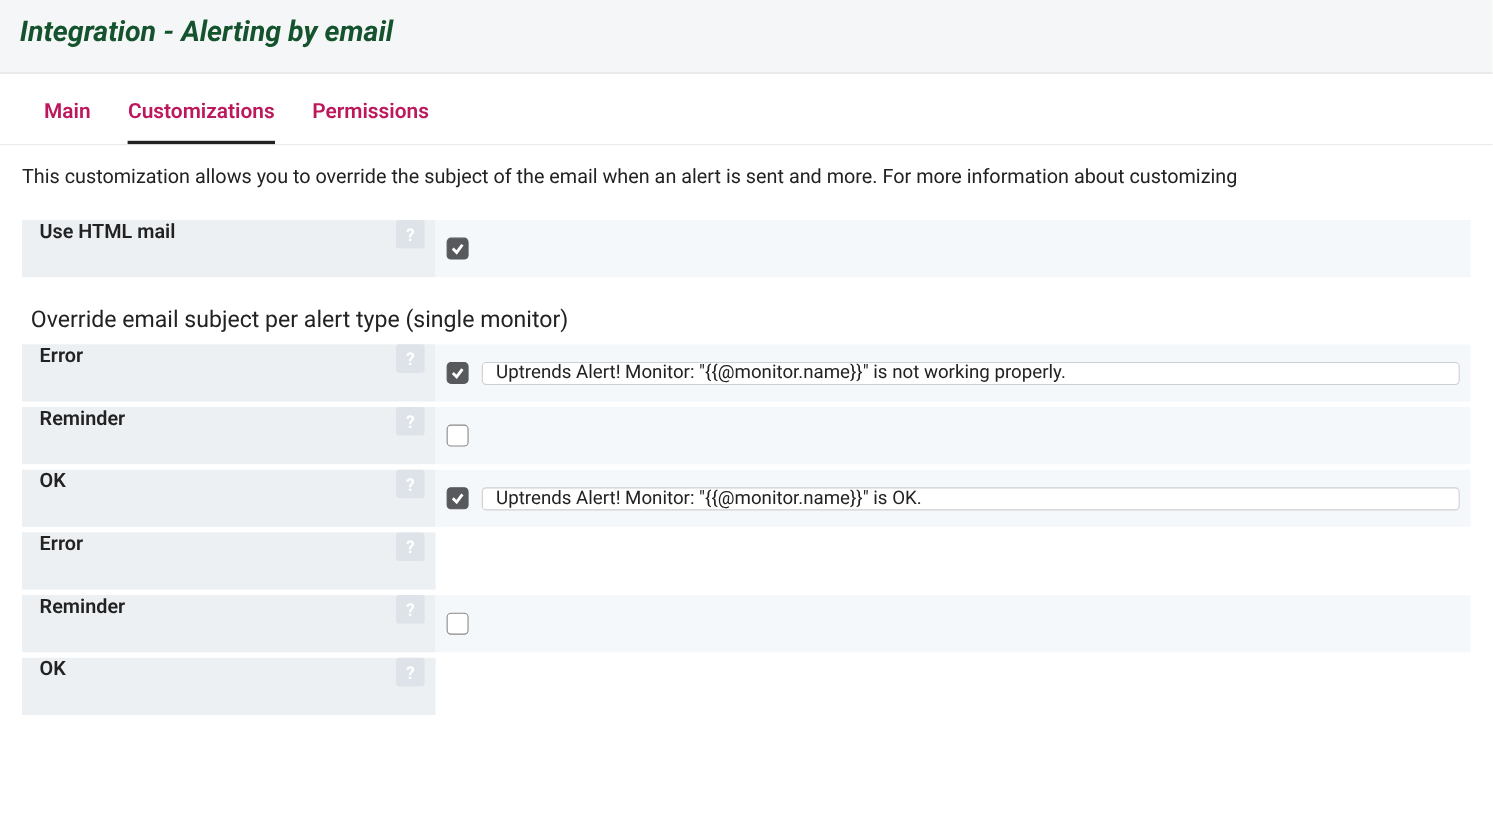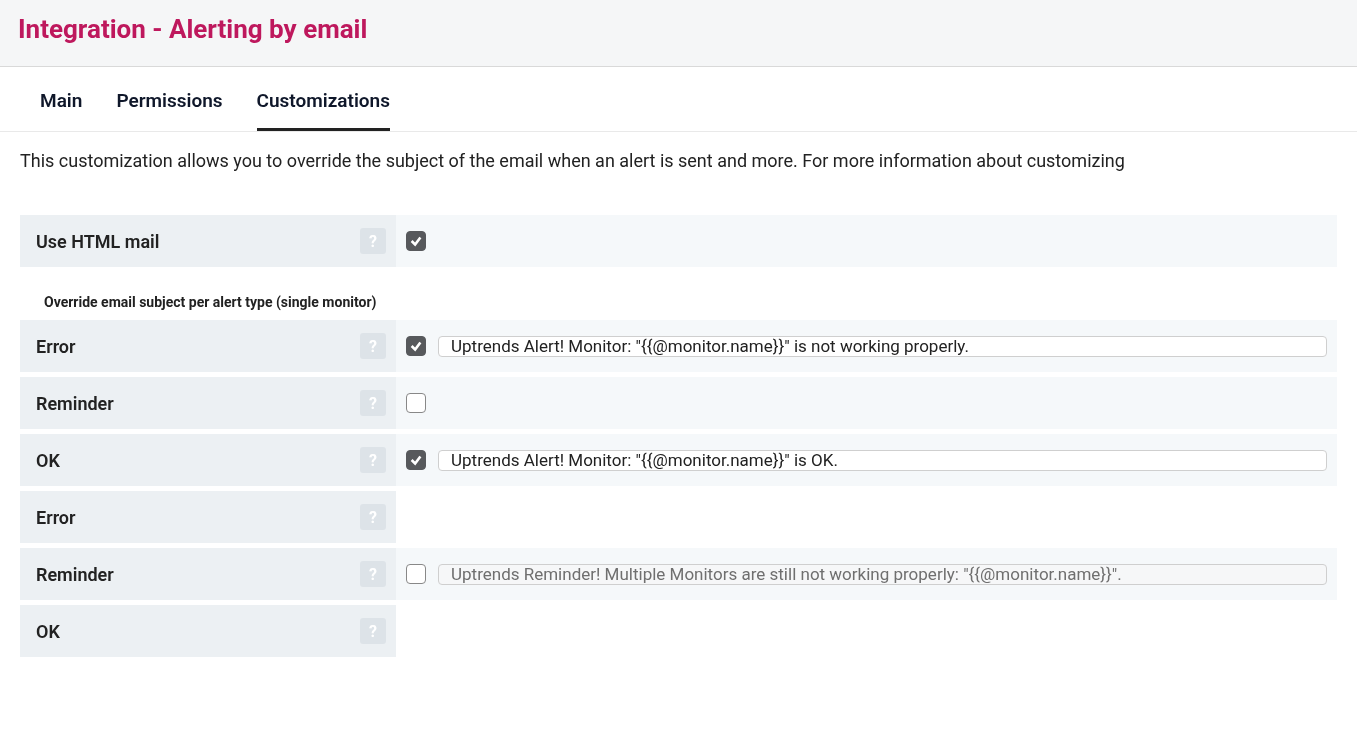--- a/index.html
+++ b/index.html
@@ -9,64 +9,65 @@
     background: #fff;
   }
   .header {
     background: #f5f6f7;
     border-bottom: 1px solid #d9d9d9;
     padding: 14px 18px 22px 18px;
   }
   .header h1 {
     font-size: 26px;
     font-weight: 700;
-    color: #be185d;
+    color: #14532d;
+    font-style: italic;
   }
   .tabs {
     display: flex;
     gap: 34px;
     padding: 0 40px;
     border-bottom: 1px solid #e9e9e9;
     background: #fff;
   }
   .tab {
     padding: 22px 0 16px 0;
     font-size: 19px;
     font-weight: 600;
-    color: #0f172a;
+    color: #be185d;
     cursor: pointer;
     border-bottom: 3px solid transparent;
   }
   .tab.active {
     border-bottom: 3px solid #222;
   }
   .content {
     padding: 18px 20px;
   }
   .description {
     font-size: 18px;
     color: #222;
-    margin-bottom: 44px;
+    margin-bottom: 29px;
     padding: 0 0 0 0;
   }
   .section-title {
-    font-size: 14px;
-    font-weight: 700;
-    margin: 22px 0 10px 24px;
+    font-size: 21px;
+    font-weight: 400;
+    margin: 22px 0 10px 8px;
   }
   .row {
     display: flex;
     align-items: stretch;
     border-bottom: 5px solid #fff;
   }
   .row-label {
     width: 376px;
     background: #ecf0f3;
     display: flex;
-    align-items: center;
+    align-items: flex-start;
     justify-content: space-between;
     padding: 0 10px 0 16px;
     font-size: 18px;
     font-weight: 600;
     color: #222;
     min-height: 52px;
   }
   .help-icon {
     width: 26px;
     height: 26px;
@@ -133,22 +134,22 @@
 </style>
 </head>
 <body>
 
 <div class="header">
   <h1>Integration - Alerting by email</h1>
 </div>
 
 <div class="tabs">
   <div class="tab">Main</div>
+  <div class="tab active">Customizations</div>
   <div class="tab">Permissions</div>
-  <div class="tab active">Customizations</div>
 </div>
 
 <div class="content">
   <p class="description">This customization allows you to override the subject of the email when an alert is sent and more. For more information about customizing</p>
 
   <div class="row">
     <div class="row-label">
       <span>Use HTML mail</span>
       <span class="help-icon">?</span>
     </div>
@@ -215,21 +216,20 @@
 
   <div class="row">
     <div class="row-label">
       <span>Reminder</span>
       <span class="help-icon">?</span>
     </div>
     <div class="row-value">
       <span class="checkbox">
         
       </span>
-      <input class="text-input disabled" type="text" value="Uptrends Reminder! Multiple Monitors are still not working properly: &quot;{{@monitor.name}}&quot;." style="">
     </div>
   </div>
 
   <div class="row">
     <div class="row-label">
       <span>OK</span>
       <span class="help-icon">?</span>
     </div>
   </div>
 

